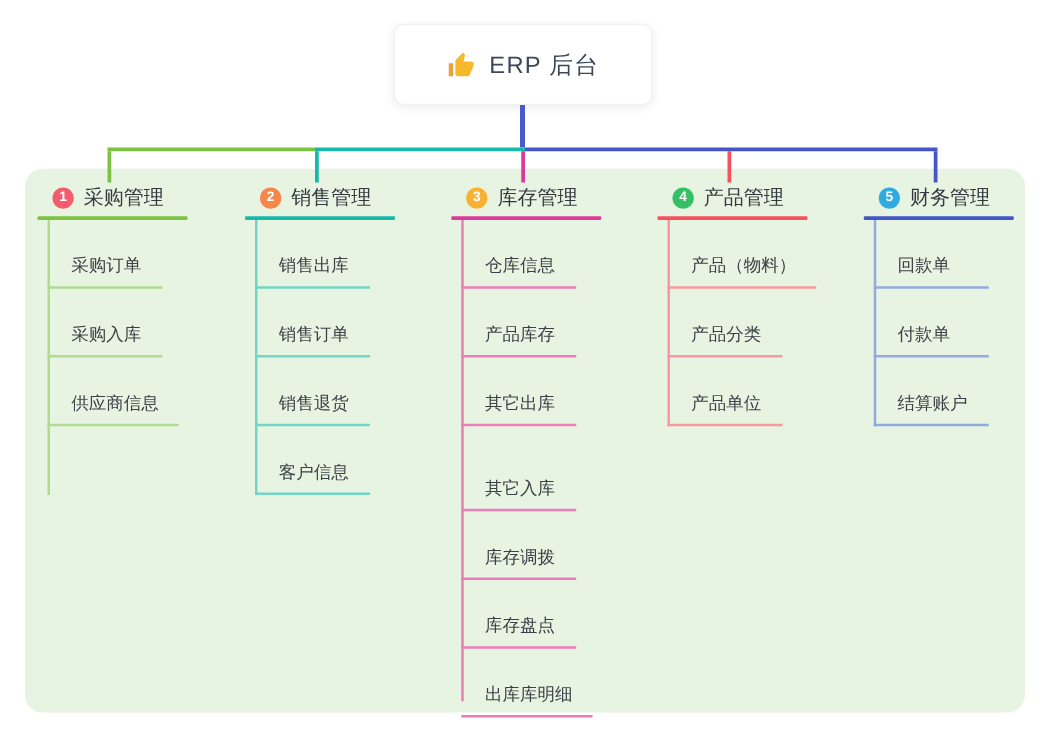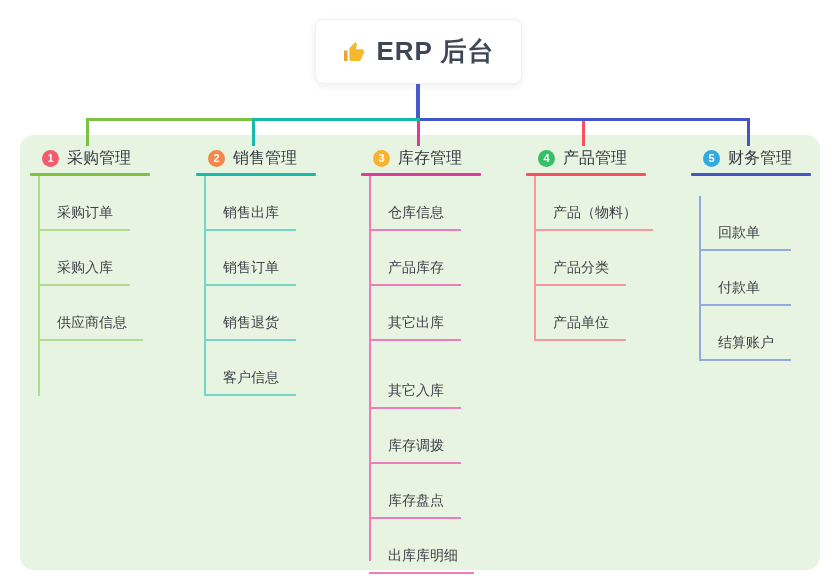--- a/index.html
+++ b/index.html
@@ -8,21 +8,21 @@
     font-family:"Liberation Sans","DejaVu Sans",sans-serif;
   }
   
   #root-card{
     position:absolute;left:315px;top:19px;width:205px;height:63px;
     background:#ffffff;border:1px solid #f1f1f1;border-radius:8px;
     box-shadow:0 2px 8px rgba(0,0,0,0.07);
     display:flex;align-items:center;justify-content:center;gap:10px;
     cursor:pointer;
   }
-  #root-card .root-label{font-size:26px;color:#3d4758;font-weight:700;letter-spacing:1px;}
+  #root-card .root-label{font-size:19px;color:#3d4758;font-weight:400;letter-spacing:1px;}
   #root-card svg{display:block;}
   
   #panel{
     position:absolute;left:20px;top:135px;width:800px;height:435px;
     border-radius:14px;
   }
   
   .line{position:absolute;}
   
   .branch{position:absolute;top:143px;width:120px;}
@@ -173,21 +173,21 @@
   </div>
 
   <div class="branch" style="left: 691px;">
     <div class="branch-header">
       <span class="badge" style="background: rgb(47, 171, 225);">5</span>
       <span class="branch-label">财务管理</span>
     </div>
     <div class="branch-underline" style="background: rgb(68, 86, 199);"></div>
     <div class="children">
       <div class="vline" style="background: rgb(147, 169, 224); height: 165px;"></div>
-    <div class="child" style="border-bottom-color: rgb(147, 169, 224); margin-top: 20px;">
+    <div class="child" style="border-bottom-color: rgb(147, 169, 224);">
             <span>回款单</span>
           </div>
           <div class="child" style="border-bottom-color: rgb(147, 169, 224);">
             <span>付款单</span>
           </div>
           <div class="child" style="border-bottom-color: rgb(147, 169, 224);">
             <span>结算账户</span>
           </div>
         </div>
   </div>

